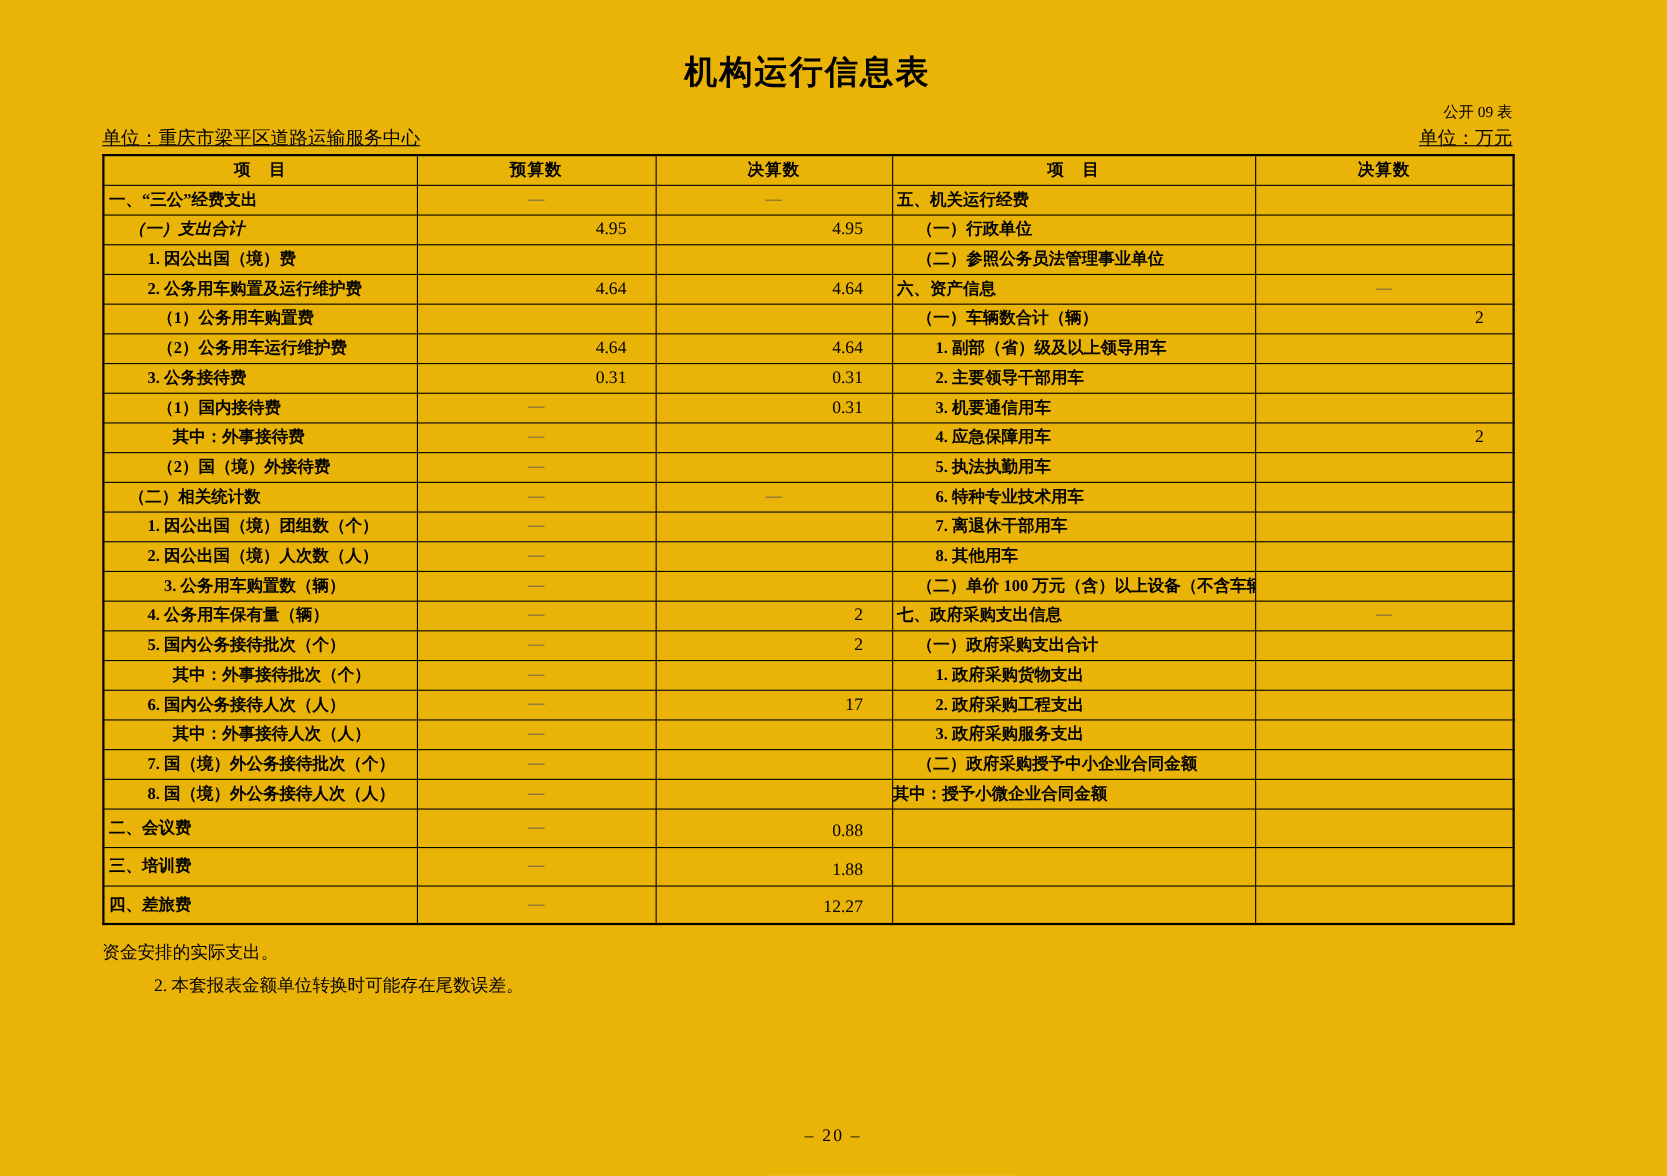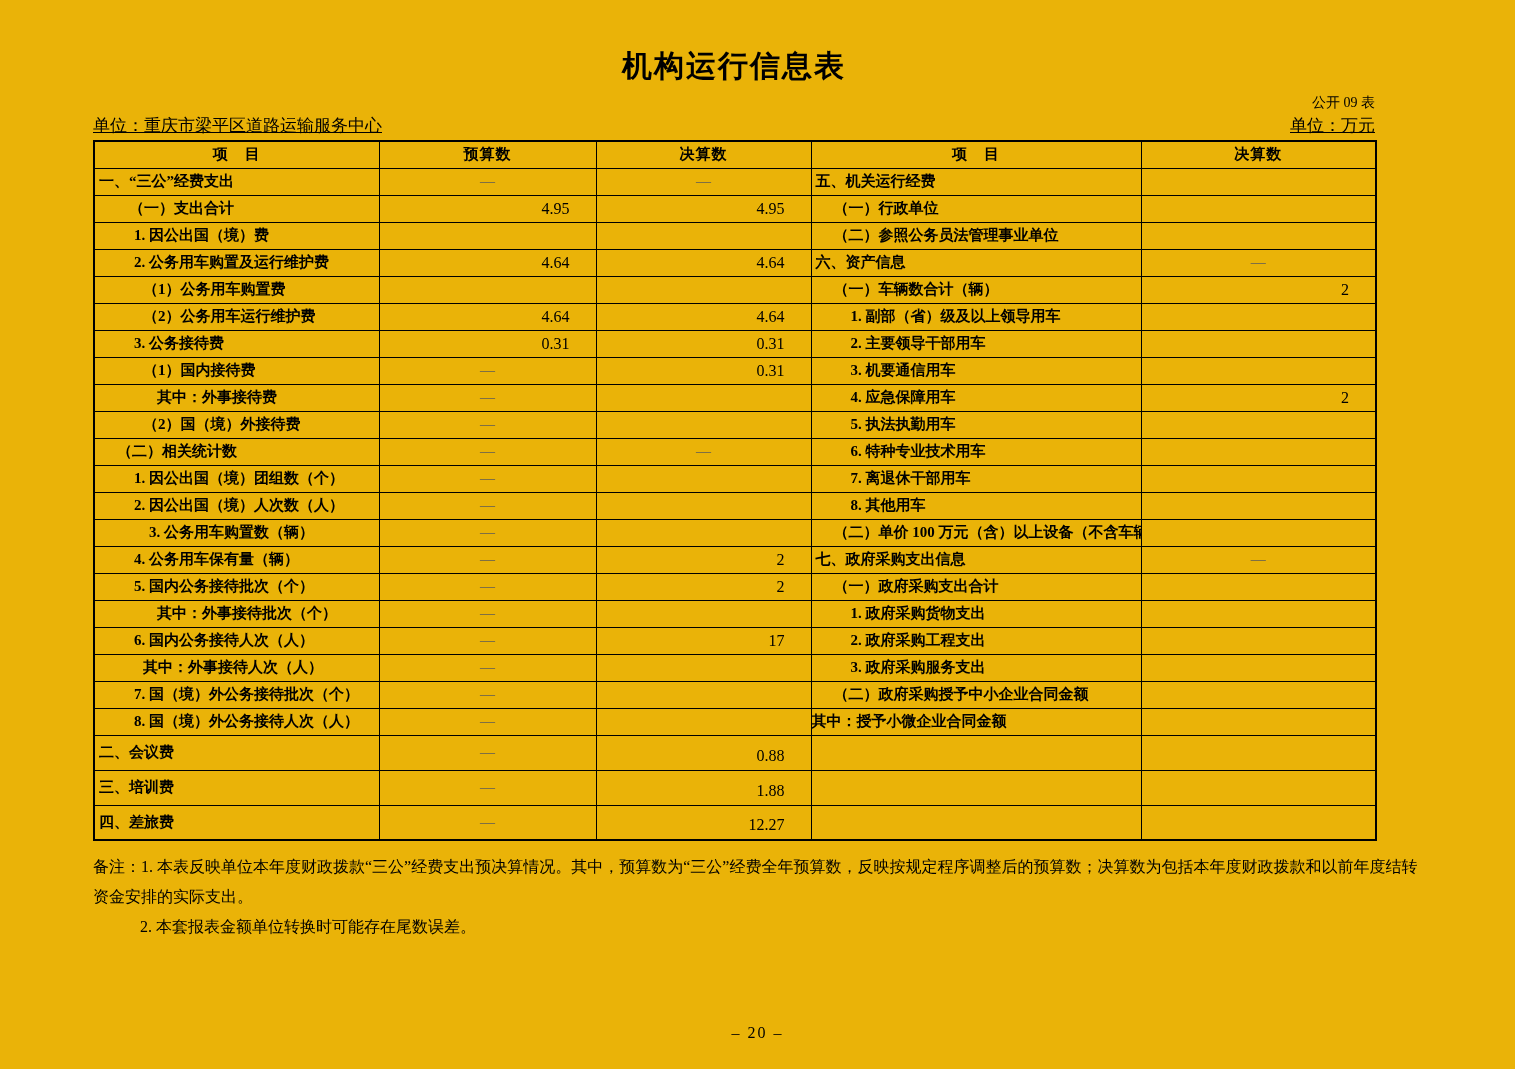--- a/index.html
+++ b/index.html
@@ -121,21 +121,21 @@
       </thead>
       <tbody>
           <tr>
             <td class="label" style="padding-left: 4px;">一、“三公”经费支出</td>
             <td class="dash">—</td>
             <td class="dash">—</td>
             <td class="label" style="padding-left: 4px;">五、机关运行经费</td>
             <td class="num"></td>
           </tr>
           <tr>
-            <td class="label" style="padding-left: 34px;">（一）支出合计</td>
+            <td class="label" style="padding-left: 22px; font-style: italic;">（一）支出合计</td>
             <td class="num">4.95</td>
             <td class="num">4.95</td>
             <td class="label" style="padding-left: 22px;">（一）行政单位</td>
             <td class="num"></td>
           </tr>
           <tr>
             <td class="label" style="padding-left: 39px;">1. 因公出国（境）费</td>
             <td class="num"></td>
             <td class="num"></td>
             <td class="label" style="padding-left: 22px;">（二）参照公务员法管理事业单位</td>
@@ -240,21 +240,21 @@
             <td class="num"></td>
           </tr>
           <tr>
             <td class="label" style="padding-left: 39px;">6. 国内公务接待人次（人）</td>
             <td class="dash">—</td>
             <td class="num">17</td>
             <td class="label" style="padding-left: 39px;">2. 政府采购工程支出</td>
             <td class="num"></td>
           </tr>
           <tr>
-            <td class="label" style="padding-left: 48px;">其中：外事接待人次（人）</td>
+            <td class="label" style="padding-left: 62px;">其中：外事接待人次（人）</td>
             <td class="dash">—</td>
             <td class="num"></td>
             <td class="label" style="padding-left: 39px;">3. 政府采购服务支出</td>
             <td class="num"></td>
           </tr>
           <tr>
             <td class="label" style="padding-left: 39px;">7. 国（境）外公务接待批次（个）</td>
             <td class="dash">—</td>
             <td class="num"></td>
             <td class="label" style="padding-left: 22px;">（二）政府采购授予中小企业合同金额</td>
@@ -285,21 +285,20 @@
             <td class="label" style="padding-left: 4px;">四、差旅费</td>
             <td class="dash">—</td>
             <td class="num">12.27</td>
             <td class="label" style="padding-left: 4px;"></td>
             <td class="num"></td>
           </tr>
         </tbody>
     </table>
 
     <div class="notes">
-      <div class="note-line">备注：1. 本表反映单位本年度财政拨款“三公”经费支出预决算情况。其中，预算数为“三公”经费全年预算数，反映按规定程序调整后的预算数；决算数为包括本年度财政拨款和以前年度结转</div>
       <div class="note-line">资金安排的实际支出。</div>
       <div class="note-line indented">2. 本套报表金额单位转换时可能存在尾数误差。</div>
     </div>
 
   </div>
 
   <div class="page-number">– 20 –</div>
 </div>
 
 </body></html>

